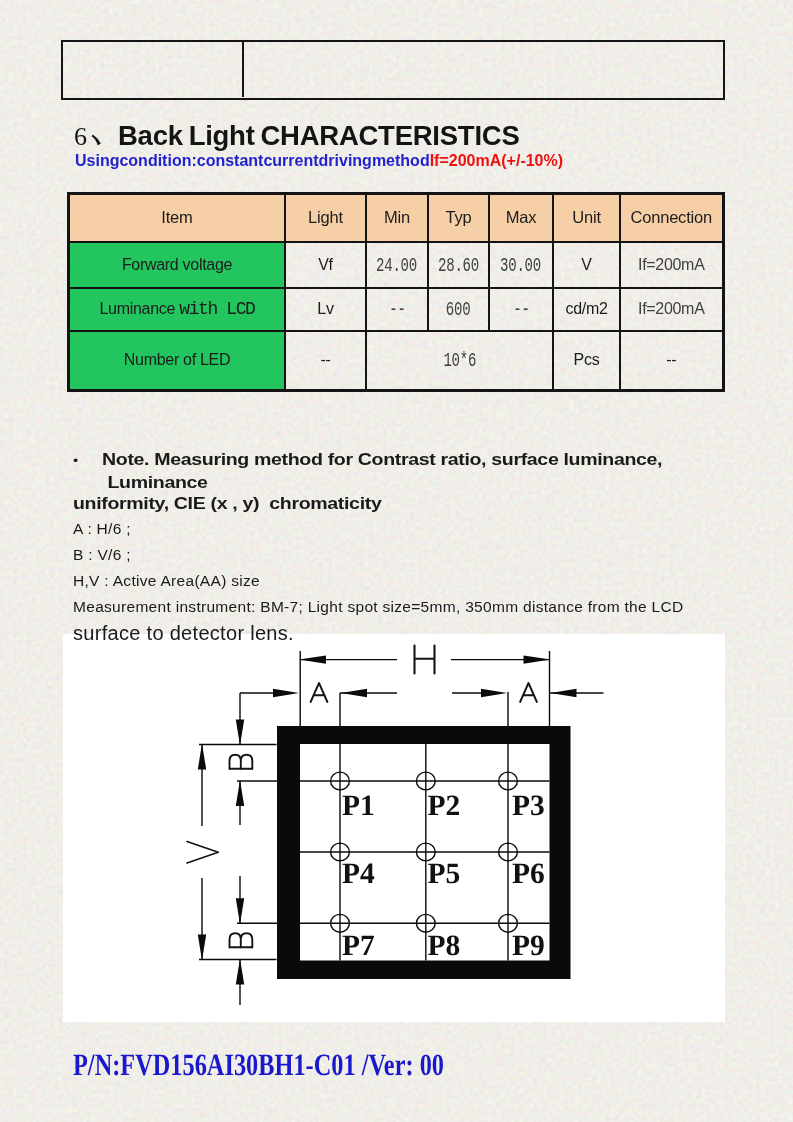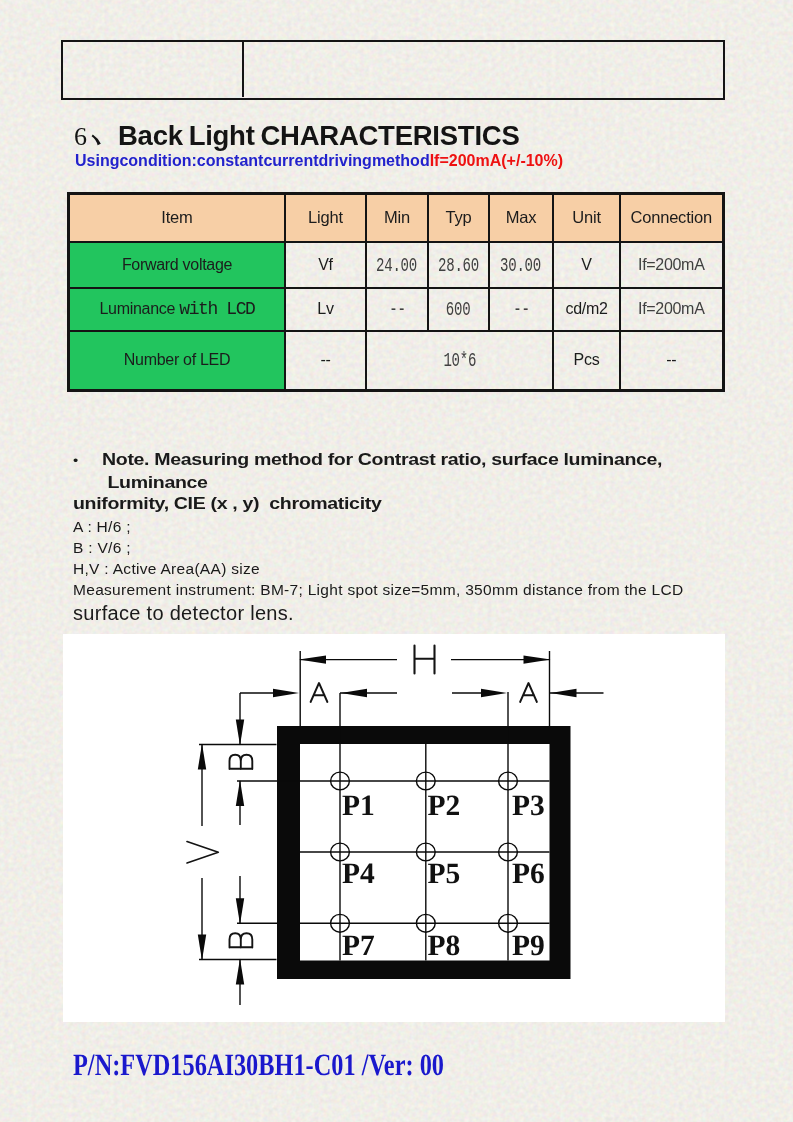--- a/index.html
+++ b/index.html
@@ -97,21 +97,21 @@
 
 <div class="abs" style="left:73px;top:440px;width:640px;z-index:2;color:#1a1a1a;margin-top:9px;">
 
   <div style="font-size:17px;font-weight:bold;letter-spacing:-0.3px;line-height:21.5px;transform:scaleX(1.15);transform-origin:left top;">
     <span style="font-size:13px;font-weight:normal;">•</span><span style="display:inline-block;width:21px;"></span>Note. Measuring method for Contrast ratio, surface luminance,<br>
     <span style="display:inline-block;width:30px;"></span>Luminance
   </div>
 
   <div style="font-size:17px;font-weight:bold;letter-spacing:-0.3px;line-height:22px;transform:scaleX(1.15);transform-origin:left top;">uniformity, CIE (x , y)&nbsp; chromaticity</div>
 
-  <div style="font-size:15.5px;letter-spacing:0.3px;line-height:21px;margin-top:1px;">A : H/6 ;<br>B : V/6 ;<br>H,V : Active Area(AA) size<br>Measurement instrument: BM-7; Light spot size=5mm, 350mm distance from the LCD</div>
+  <div style="font-size:15.5px;letter-spacing:0.3px;line-height:26px;margin-top:1px;">A : H/6 ;<br>B : V/6 ;<br>H,V : Active Area(AA) size<br>Measurement instrument: BM-7; Light spot size=5mm, 350mm distance from the LCD</div>
   <div style="font-size:20px;letter-spacing:0.3px;line-height:19px;margin-top:4px;">surface to detector lens.</div>
 </div>
 
 <div class="abs" style="left:63px;top:634px;width:662px;height:388px;background:#ffffff;z-index:1;"></div>
 
 <svg id="diag" class="abs" style="left:63px;top:634px;z-index:3;" width="662" height="388" viewBox="63 634 662 388">
   <g stroke="#0a0a0a" stroke-width="1.4" fill="none">
 
     <path d="M277,726 h293.5 v253 h-293.5 z M300,744 h249.5 v216.5 h-249.5 z" fill="#0a0a0a" fill-rule="evenodd" stroke="none"></path>
 

